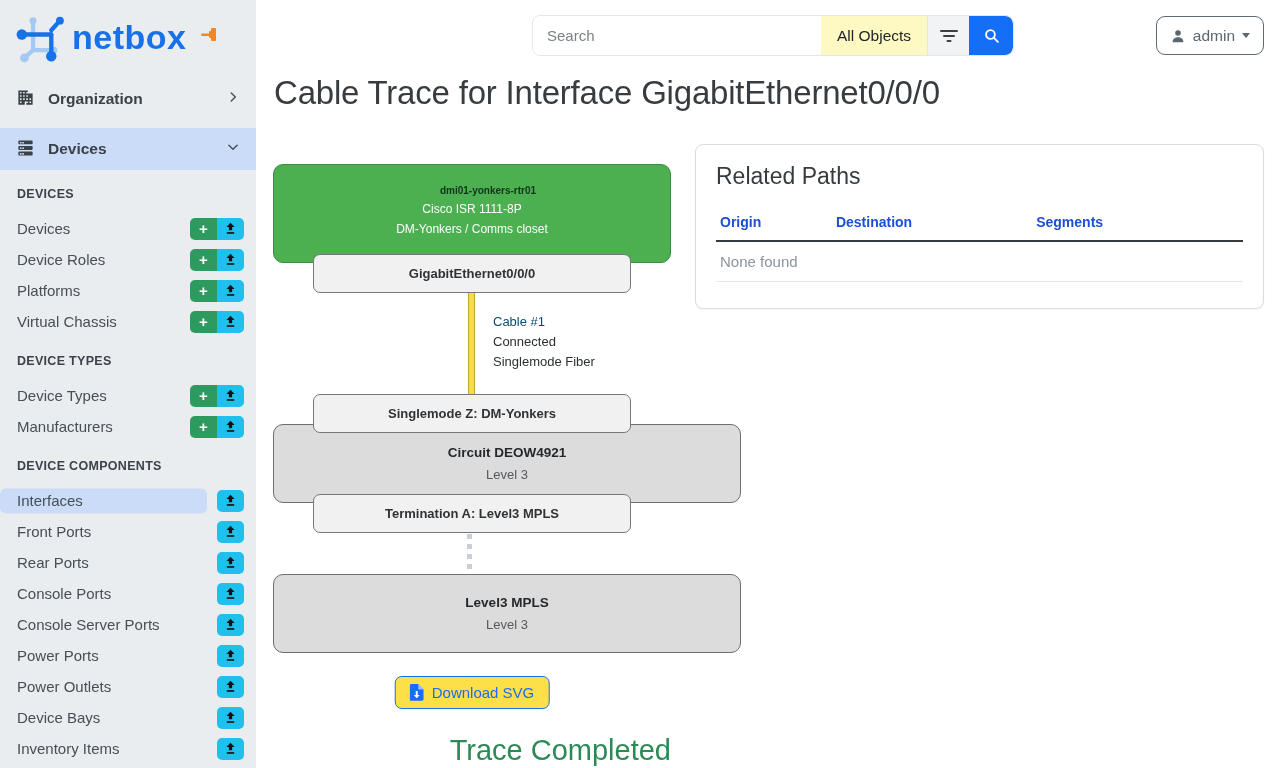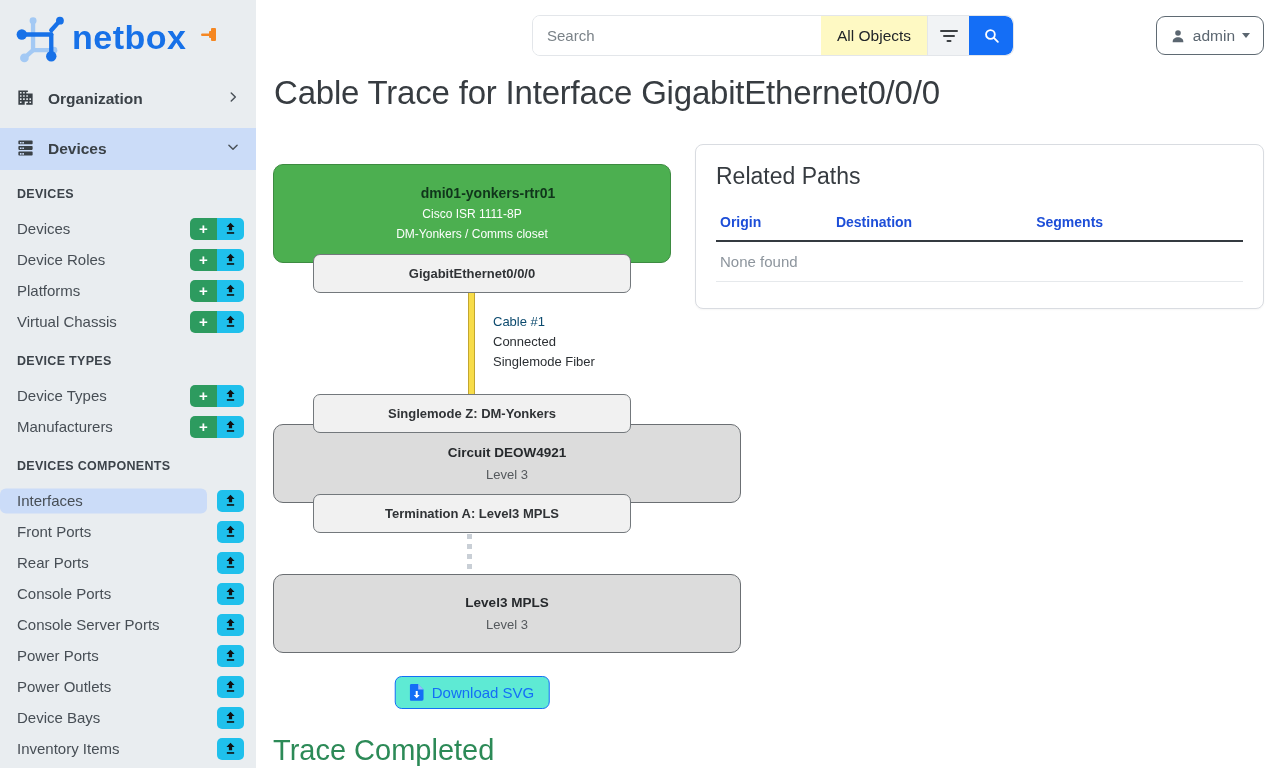--- a/index.html
+++ b/index.html
@@ -40,38 +40,38 @@
   .caret-down { width:0; height:0; border-left:4.5px solid transparent; border-right:4.5px solid transparent; border-top:5px solid #5b6670; }
 
   h1.page-title { font-size:33px; font-weight:400; color:#373c41; margin:4px 0 0 18px; letter-spacing:-0.2px; }
 
   .content-row { display:flex; align-items:flex-start; padding:32px 16px 0 17px; gap:24px; }
 
   
   .trace-col { position:relative; width:398px; min-width:398px; height:640px; margin-top:20px; }
   .tbox { position:absolute; border-radius:10px; text-align:center; }
   .device-box { left:0; top:0; width:398px; height:99px; background:#4caf50; border:1px solid #3d8b41; z-index:1; padding-top:20px; }
-  .device-name { font-size:14px; font-weight:700; color:#10351b; margin-bottom:6px;margin-left:32px; }
+  .device-name { font-size:10px; font-weight:700; color:#10351b; margin-bottom:6px;margin-left:32px; }
   .device-sub { font-size:12px; color:#fdfefd; margin-bottom:6px; cursor:pointer; }
   .port-box { position:absolute; left:40px; width:318px; height:39px; background:#f1f1f1; border:1px solid #73787c; border-radius:7px; z-index:2; display:grid; place-items:center; font-size:13px; font-weight:700; color:#303336; }
   .iface-box { top:90px; }
   .termz-box { top:230px; }
   .terma-box { top:330px; }
   .cable-line { position:absolute; left:195px; top:129px; width:7px; height:102px; background:#f7dc49; border-left:1px solid #c3a62f; border-right:1px solid #c3a62f; }
   .cable-label { position:absolute; left:220px; top:148px; text-align:left; font-size:13px; color:#2b2f33; line-height:20px; }
   .cable-name { font-weight:400; color:#0c4a6e; }
   .parent-box { left:0; width:468px; height:79px; background:#dcdcdc; border:1px solid #6b6f73; padding-top:20px; }
   .circuit-box { top:260px; z-index:0; }
   .endpoint-box { top:410px; }
   .parent-name { font-size:13.5px; font-weight:700; color:#26292c; margin-bottom:7px; }
   .parent-sub { font-size:13px; color:#55595d; }
   .dotted-line { position:absolute; left:194px; top:370px; width:5px; height:36px;
     background:repeating-linear-gradient(180deg,#c9cfd6 0 5px,transparent 5px 10px); }
-  .download-btn { position:absolute; top:512px; left:50%; transform:translateX(-50%); display:flex; align-items:flex-end; gap:8px; background:#5eead4; border:1px solid #146ef6; color:#146ef6; border-radius:7px; padding:7px 14px; font-size:15px; cursor:pointer; font-family:"Liberation Sans", sans-serif; }
-  .trace-status { position:absolute; top:570px; width:100%; text-align:left; font-size:29px; color:#2c8a57; font-weight:400; }
+  .download-btn { position:absolute; top:512px; left:50%; transform:translateX(-50%); display:flex; align-items:flex-end; gap:8px; background:#fde047; border:1px solid #146ef6; color:#146ef6; border-radius:7px; padding:7px 14px; font-size:15px; cursor:pointer; font-family:"Liberation Sans", sans-serif; }
+  .trace-status { position:absolute; top:570px; width:100%; text-align:right; font-size:29px; color:#2c8a57; font-weight:400; }
 
   
   .card { flex:1; margin-right:0; border:1px solid #d9dce1; border-radius:8px; background:#fff; padding:18px 20px 26px 20px; box-shadow:0 1px 2px rgba(0,0,0,0.04); }
   .card-title { font-size:23px; font-weight:400; color:#363b40; margin-bottom:18px; }
   table.paths { width:100%; border-collapse:collapse; }
   .paths th { text-align:left; font-size:14px; font-weight:700; color:#1d4ed8; padding:6px 4px 10px 4px; border-bottom:2px solid #343a40; }
   .paths th:nth-child(1){ width:22%; } .paths th:nth-child(2){ width:38%; } .paths th:nth-child(3){ width:40%; }
   .paths td { padding:11px 4px; font-size:15px; color:#8d959d; border-bottom:1px solid #e6e9ec; }
 </style>
 </head>
@@ -224,21 +224,21 @@
           </button>
         <button class="mini-btn upload">
             <svg width="13" height="13" viewBox="0 0 16 16">
               <path fill="#101214" d="M8 1l5 5h-3v4H6V6H3l5-5z"></path>
               <rect x="3.5" y="12.5" width="9" height="2" fill="#101214"></rect>
             </svg>
           </button>
       </span>
     </div>
 
-    <div class="section-title">DEVICES COMPONENTS</div>
+    <div class="section-title">DEVICE COMPONENTS</div>
 
     <div class="side-row active">
       <span class="row-label">Interfaces</span>
       <button class="mini-btn upload solo">
           <svg width="13" height="13" viewBox="0 0 16 16">
             <path fill="#101214" d="M8 1l5 5h-3v4H6V6H3l5-5z"></path>
             <rect x="3.5" y="12.5" width="9" height="2" fill="#101214"></rect>
           </svg>
         </button>
     </div>

